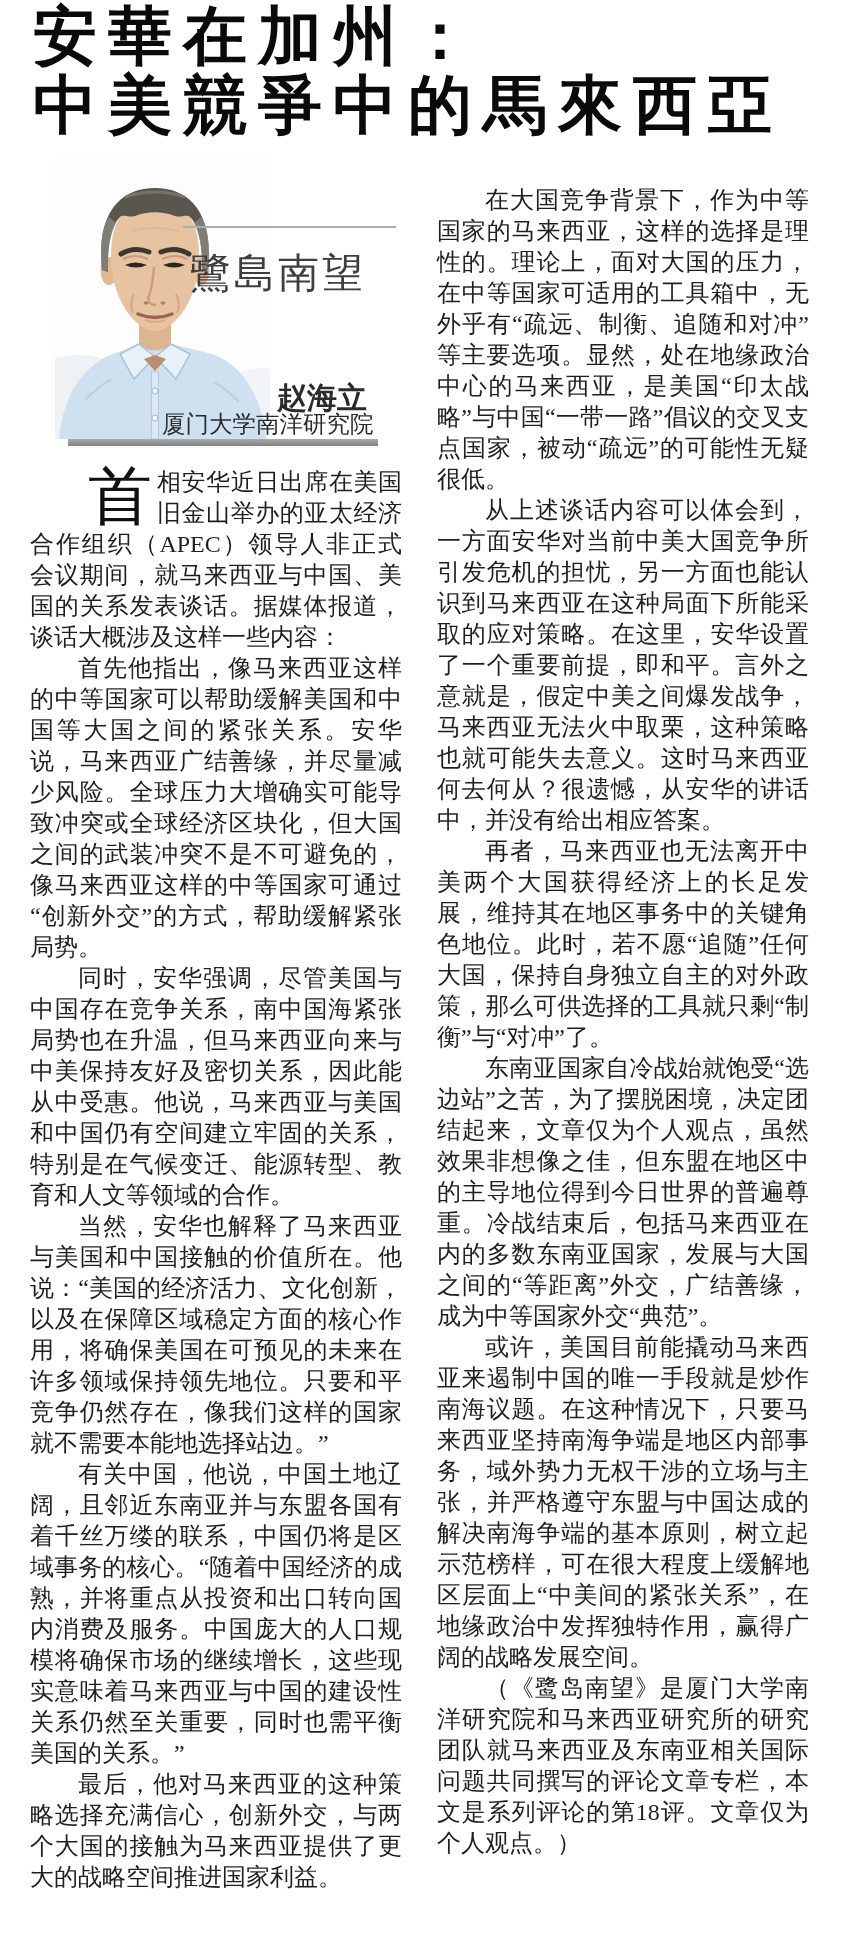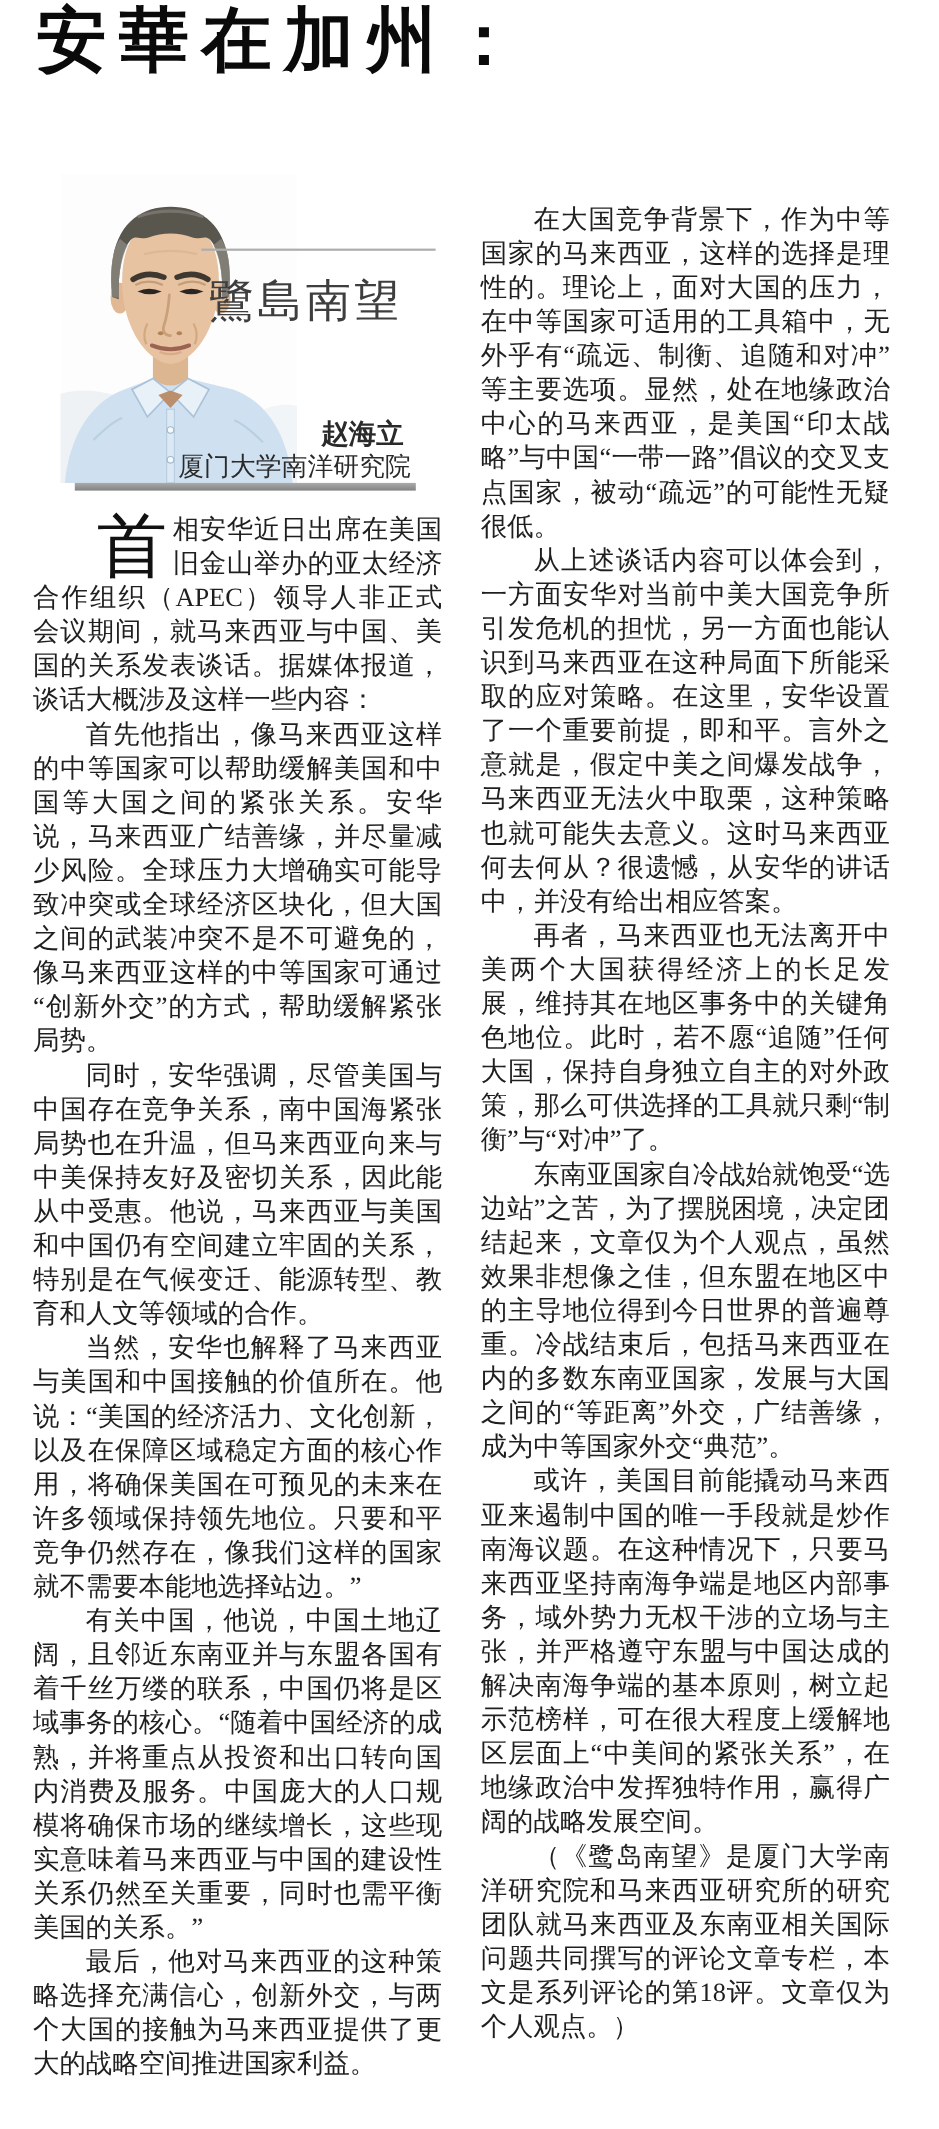--- a/index.html
+++ b/index.html
@@ -16,21 +16,21 @@
   .photo-figure { position:absolute; left:55px; top:158px; width:215px; height:281px; margin:0; }
   .logo-rule { position:absolute; left:183px; top:226px; width:213px; height:2px; background:#adadad; }
   .column-logo {
     position:absolute; left:190px; top:246px;
     font-family:"Liberation Sans","DejaVu Sans",sans-serif;
     font-size:41px; font-weight:400; letter-spacing:3px; color:#3e3e3e; white-space:nowrap;
   }
   .author-name {
     position:absolute; left:167px; top:378px; width:200px; text-align:right;
     font-family:"Liberation Sans","DejaVu Sans",sans-serif;
-    font-size:25px; font-weight:700; color:#2a2a2a; white-space:nowrap;
+    font-size:30px; font-weight:700; color:#2a2a2a; white-space:nowrap;
   }
   .author-affiliation {
     position:absolute; left:162px; top:408px; width:216px;
     font-family:"Liberation Sans","DejaVu Sans",sans-serif;
     font-size:23.5px; font-weight:400; color:#2a2a2a; white-space:nowrap;
   }
   .divider-bar {
     position:absolute; left:68px; top:439px; width:310px; height:7px;
     background:linear-gradient(to bottom,#ababab,#828282);
   }
@@ -47,21 +47,21 @@
     float:left; width:122px; padding-right:5px;
     font-size:64px; line-height:60px; text-align:right;
     color:#111; font-weight:400;
   }
 </style>
 </head>
 <body>
 
 <div class="page">
 
-  <h1 class="headline"><span>安華在加州：</span><br></h1>
+  <h1 class="headline"><span>安華在加州：</span><br><span>中美競爭中的馬來西亞</span></h1>
 
   <figure class="photo-figure">
     <svg viewBox="0 0 215 281" width="215" height="281" xmlns="http://www.w3.org/2000/svg">
       <rect width="215" height="281" fill="#fdfdfe"></rect>
       <ellipse cx="22" cy="252" rx="70" ry="55" fill="#eef2f5"></ellipse>
       <ellipse cx="205" cy="258" rx="48" ry="48" fill="#f2f5f8"></ellipse>
 
       <path d="M84,158 L84,198 Q100,210 116,198 L116,158 Z" fill="#dcb691"></path>
       <path d="M84,162 Q100,180 116,162 L116,156 L84,156 Z" fill="#c89d77"></path>
 

